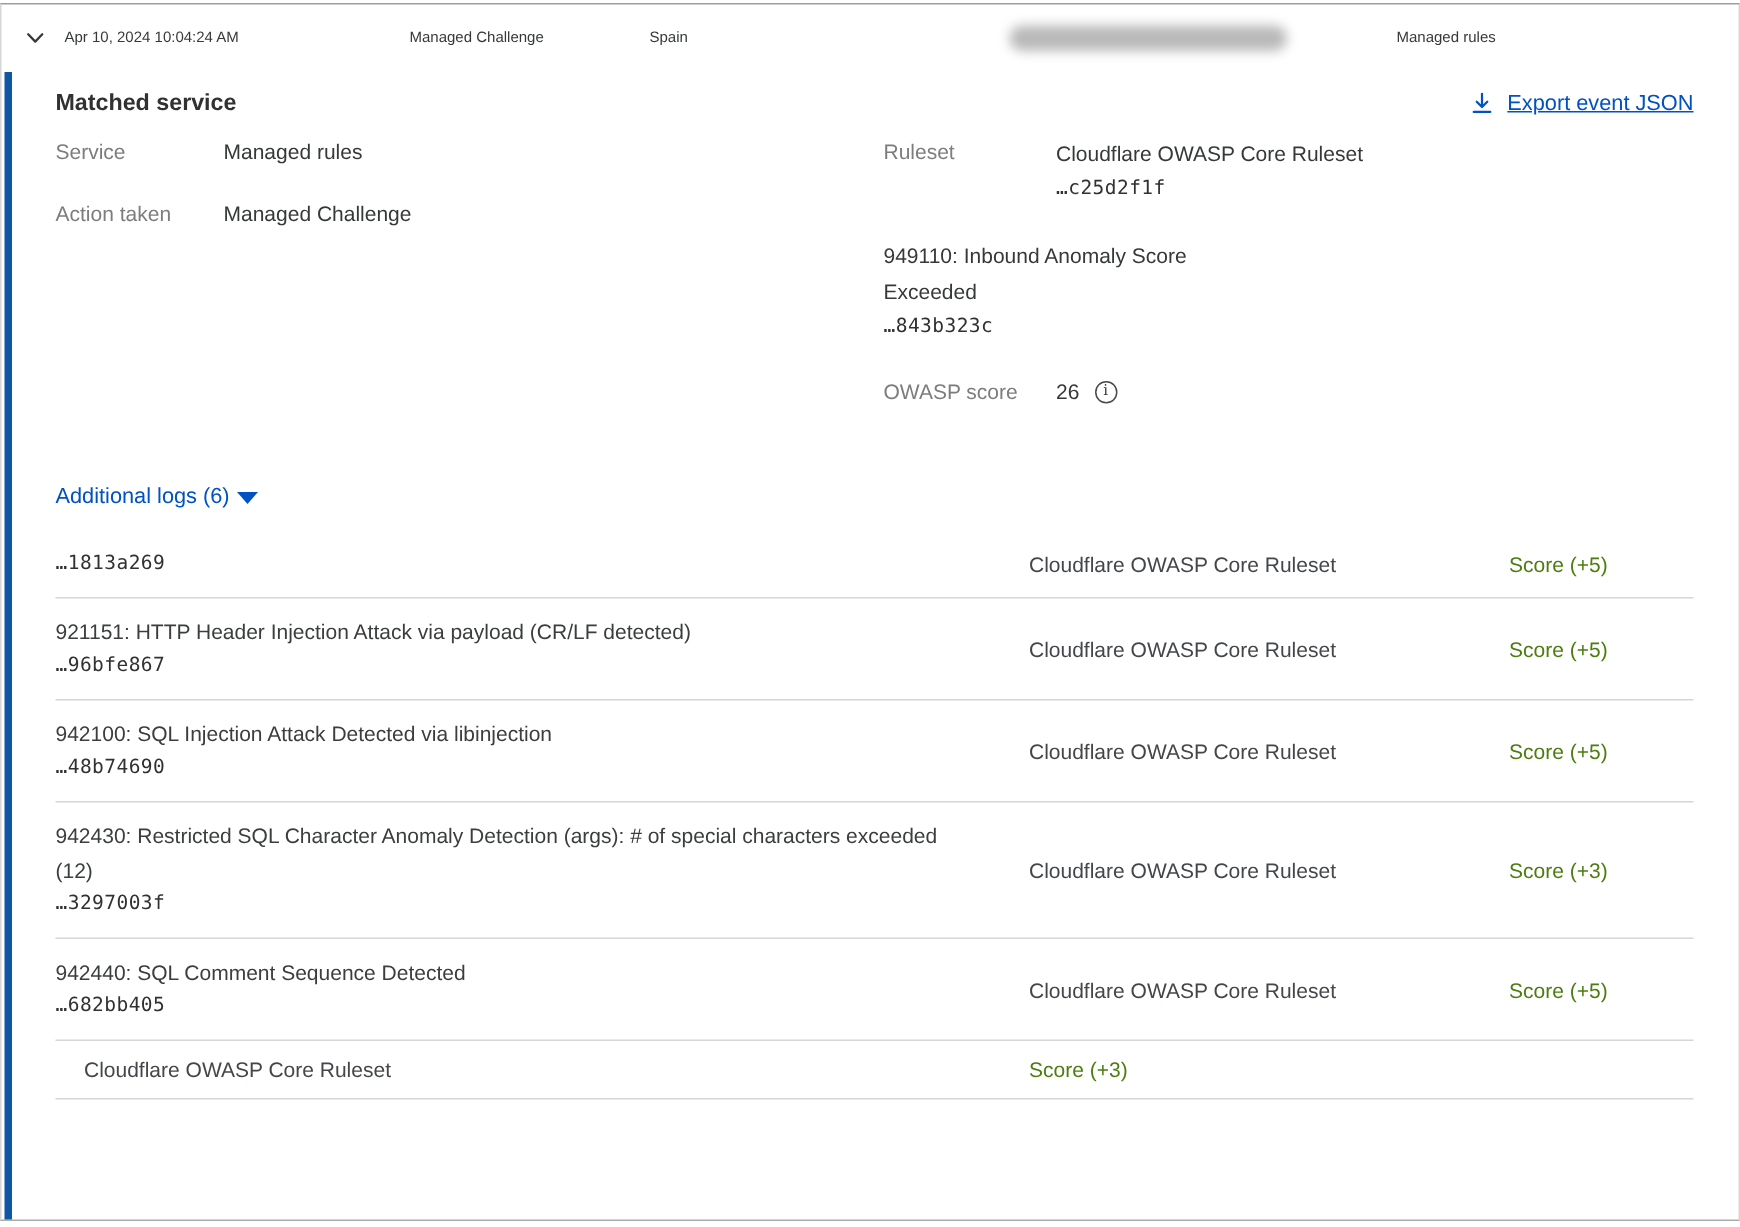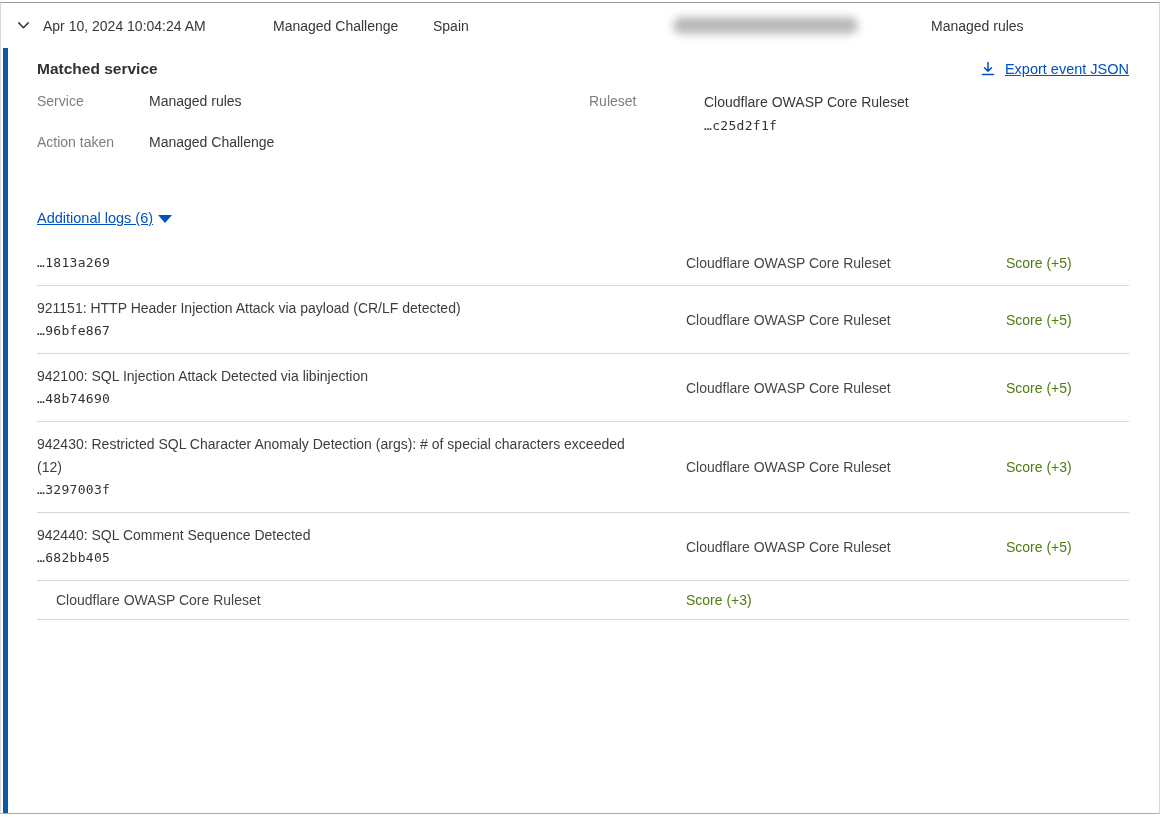--- a/index.html
+++ b/index.html
@@ -24,21 +24,21 @@
     position: absolute;
     left: 2px; top: 45px; bottom: 0;
     width: 5px;
     background: #0e57a3;
   }
   
   .event-header-row {
     height: 45px;
     display: flex;
     align-items: center;
-    font-size: 14px;
+    font-size: 10px;
     color: #36393a;
   }
   .chevron-btn {
     width: 16px; height: 16px;
     margin-left: 14px; margin-right: 12px;
     display: inline-flex; align-items: center; justify-content: center;
     cursor: pointer;
     flex: none;
   }
   .col-timestamp { width: 230px; flex: none; }
@@ -115,21 +115,21 @@
   
   .additional-logs-link {
     margin-top: 32px;
     display: inline-flex;
     align-items: center;
     gap: 5px;
     color: #0051c3;
     font-size: 14.5px;
     cursor: pointer;
   }
-  .additional-logs-link .link-text { text-decoration: underline; }
+  .additional-logs-link .link-text { }
   .triangle-down-icon {
     width: 0; height: 0;
     border-left: 7px solid transparent;
     border-right: 7px solid transparent;
     border-top: 8px solid #0051c3;
     margin-top: 2px;
   }
   .logs-table { margin-top: 14px; }
   .log-row {
     display: grid;
@@ -194,20 +194,31 @@
 
       <div class="fields-right">
         <div class="field-row field-block">
           <span class="field-label">Ruleset</span>
           <span class="field-value">
             <div class="line">Cloudflare OWASP Core Ruleset</div>
             <div class="line mono">…c25d2f1f</div>
           </span>
         </div>
         <div class="field-row field-block">
+          <span class="field-value">
+            <div class="line">949110: Inbound Anomaly Score Exceeded</div>
+            <div class="line mono">…843b323c</div>
+          </span>
+        </div>
+        <div class="field-row">
+          <span class="field-label">OWASP score</span>
+          <span class="field-value owasp-row">
+            <span class="owasp-value">26</span>
+            <span class="info-icon">i</span>
+          </span>
         </div>
       </div>
     </div>
 
     
     <div class="additional-logs-link">
       <span class="link-text">Additional logs (6)</span>
       <span class="triangle-down-icon"></span>
     </div>
 

